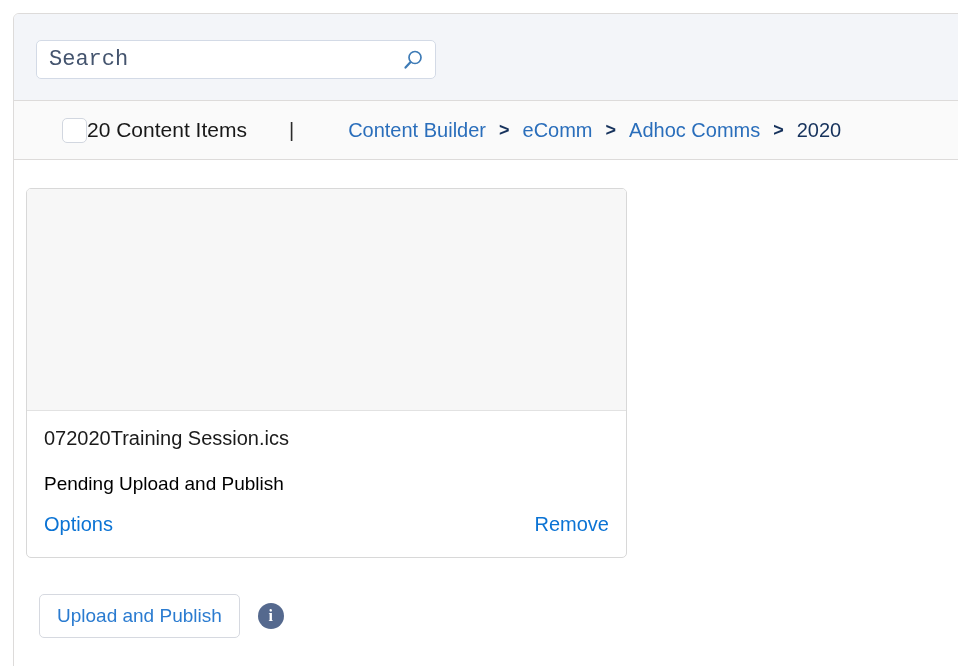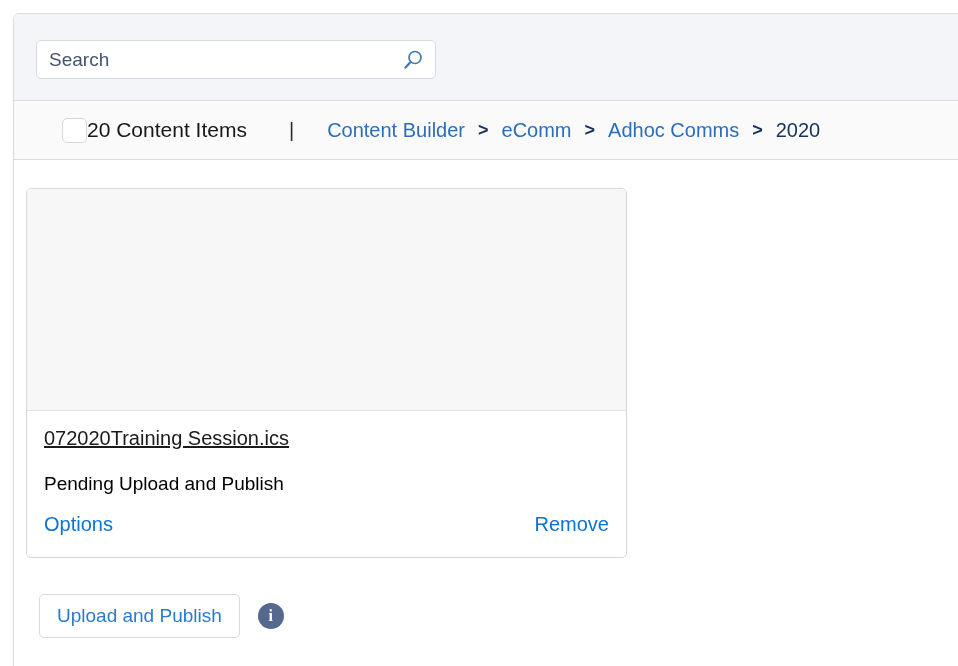--- a/index.html
+++ b/index.html
@@ -49,22 +49,22 @@
   .search-input {
     position: absolute;
     left: 0; top: 0;
     width: 355px;
     height: 37px;
     border: 0;
     outline: none;
     background: transparent;
     padding: 0 12px;
     box-sizing: border-box;
-    font-family: Liberation Sans, sans-serif;
-    font-size: 19px;
+    font-family: Liberation Mono, monospace;
+    font-size: 22px;
     color: #3e3e3c;
   }
   .search-input::placeholder { color: #44546e; opacity: 1; }
 
   .search-icon {
     position: absolute;
     right: 11px;
     top: 8px;
     width: 22px;
     height: 22px;
@@ -118,21 +118,21 @@
     color: #181818;
     white-space: nowrap;
   }
   .pipe {
     margin: 0 0 0 42px;
     font-size: 20px;
     color: #2b2b2b;
     line-height: 1;
   }
   .crumbs {
-    margin-left: 33px;
+    margin-left: 54px;
     display: flex;
     align-items: center;
     white-space: nowrap;
   }
   .crumb-link {
     font-size: 20px;
     color: #2a6ebb;
     text-decoration: none;
     cursor: pointer;
   }
@@ -172,21 +172,20 @@
     border-bottom: 1px solid #e2e2e2;
   }
   .asset-body {
     padding: 16px 17px 0 17px;
   }
   .asset-title {
     font-size: 20px;
     color: #1b1b1b;
     margin: 0;
     white-space: nowrap;
-    text-decoration: underline;
   }
   .asset-status {
     font-size: 19px;
     color: #000000;
     margin: 23px 0 0 0;
     white-space: nowrap;
   }
   .asset-actions {
     margin-top: 18px;
     display: flex;

